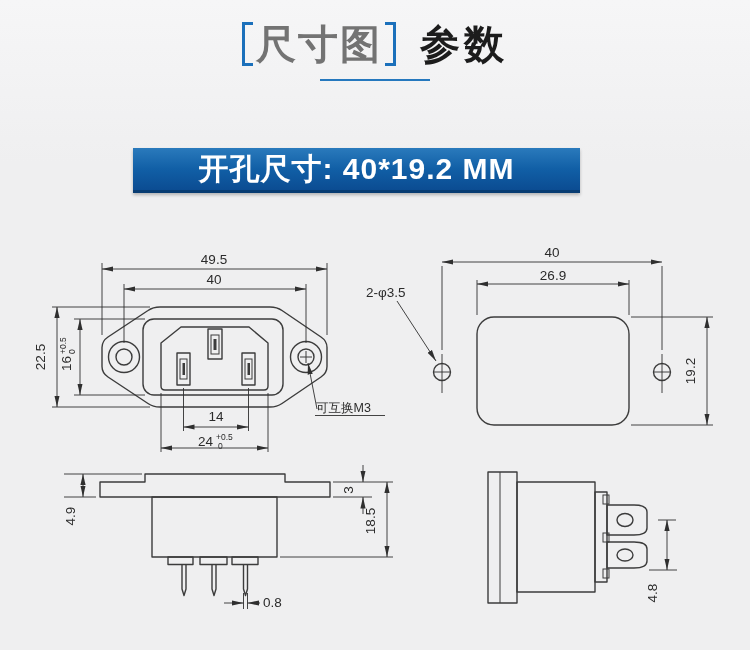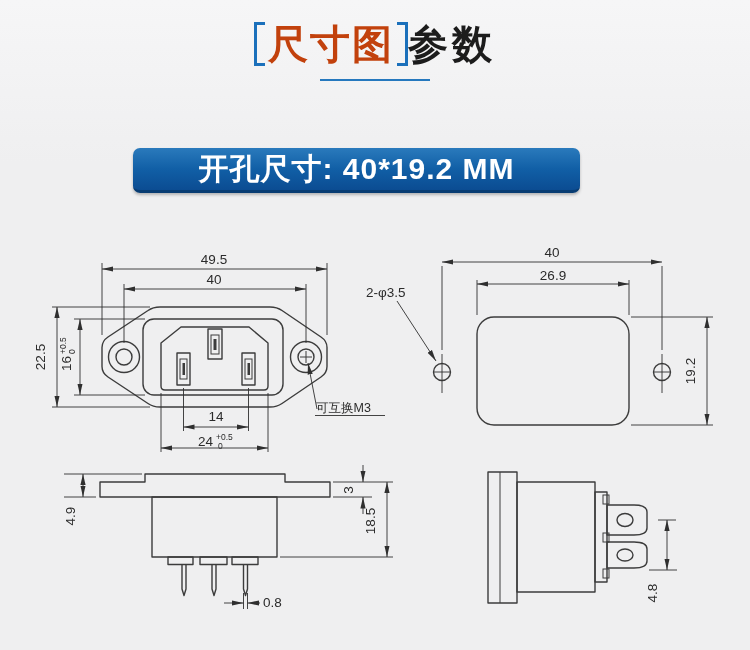--- a/index.html
+++ b/index.html
@@ -13,39 +13,39 @@
 
   
   .title-row{
     position:absolute;top:20px;left:0;width:750px;
     display:flex;align-items:center;justify-content:center;
   }
   .bracket{width:11px;height:44px;box-sizing:border-box;}
   .bracket.left{border-left:3px solid #1b70bb;border-top:3px solid #1b70bb;border-bottom:3px solid #1b70bb;}
   .bracket.right{border-right:3px solid #1b70bb;border-top:3px solid #1b70bb;border-bottom:3px solid #1b70bb;}
   .title-blue{
-    color:#c2410c;font-size:40px;font-weight:600;line-height:48px;
+    color:#737373;font-size:40px;font-weight:600;line-height:48px;
     padding:0 3px;letter-spacing:2px;
   }
   .title-black{
     color:#1c1c1c;font-size:40px;font-weight:600;line-height:48px;
-    padding-left:0;letter-spacing:4px;
+    padding-left:24px;letter-spacing:4px;
   }
   .divider{
     position:absolute;top:79px;left:320px;width:110px;height:2px;background:#2578be;
   }
   .subtitle{
     position:absolute;top:92px;left:0;width:750px;text-align:center;
     color:#4d4d4d;font-size:21px;letter-spacing:2px;
   }
 
   
   .banner{
     position:absolute;left:133px;top:148px;width:447px;height:45px;
-    border-radius:7px;
+    border-radius:0;
     background:linear-gradient(180deg,#2a7abc 0%,#115fa6 50%,#0b4c92 100%);
     border-bottom:3px solid #083c72;box-sizing:border-box;
     box-shadow:0 2px 3px rgba(0,0,0,0.25);
     display:flex;align-items:center;justify-content:center;
     color:#ffffff;font-size:30px;font-weight:bold;letter-spacing:1px;
   }
 
   
   .drawing-svg{position:absolute;left:0;top:230px;}
   .part{fill:none;stroke:#3c3c3c;stroke-width:1.4;stroke-linejoin:round;}

